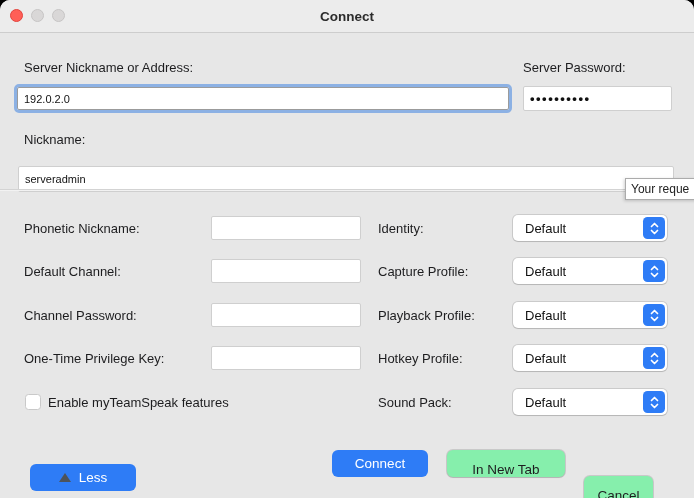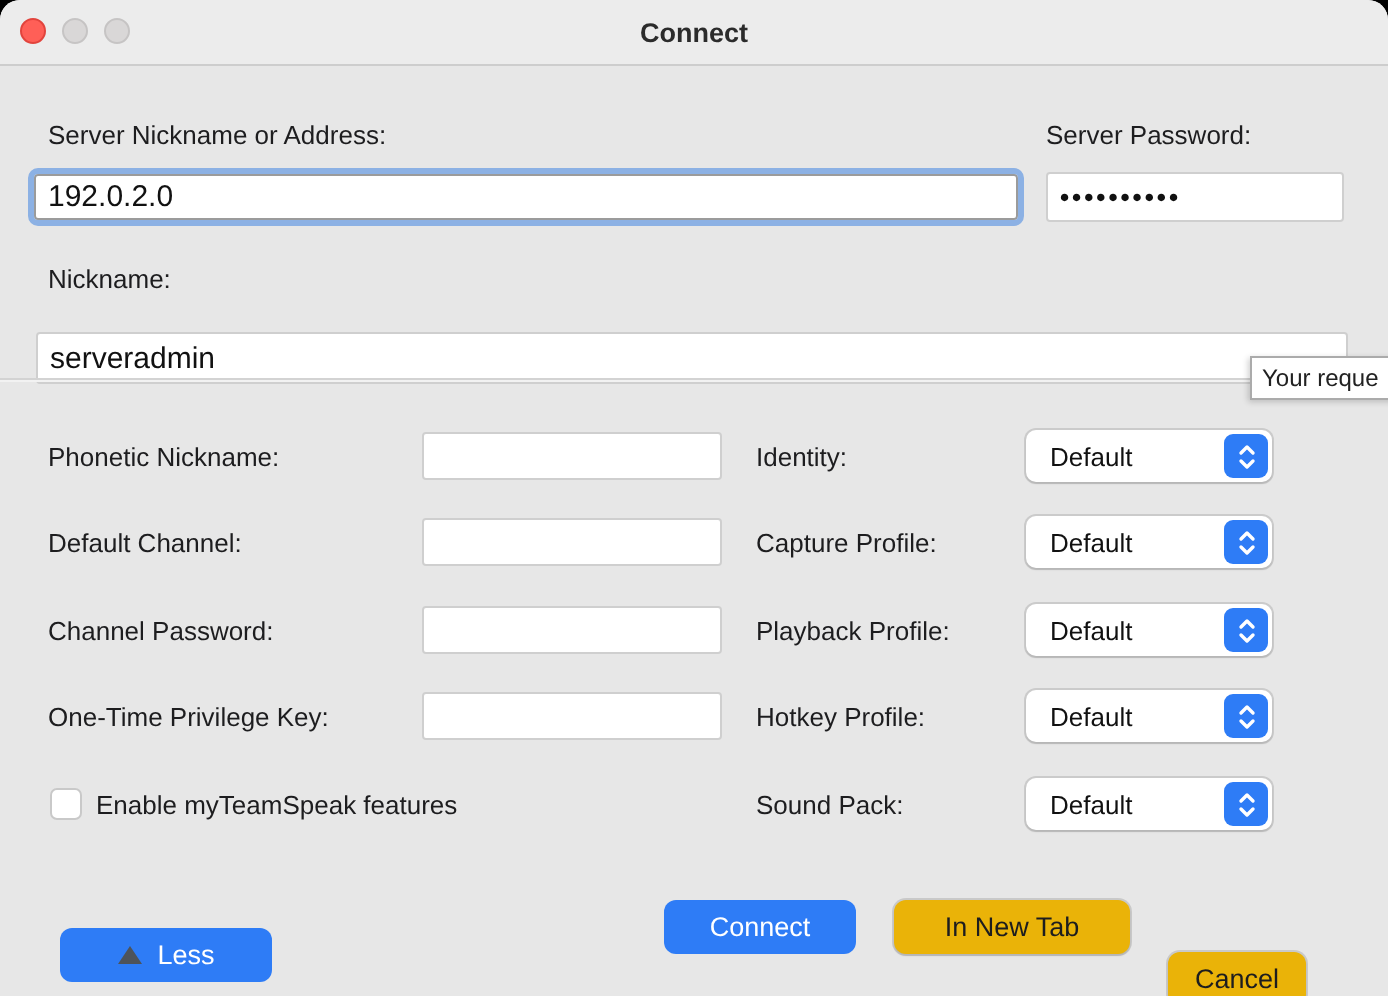--- a/index.html
+++ b/index.html
@@ -22,40 +22,40 @@
   .win-title{
     position:absolute;top:0;left:0;right:0;height:32px;
     display:flex;align-items:center;justify-content:center;
     font-weight:bold;font-size:13.5px;color:#2b2b2b;
   }
   
   .lbl{position:absolute;white-space:nowrap;color:#1d1d1f;}
   .txtfield{
     position:absolute;box-sizing:border-box;background:#fff;
     border:1px solid #cfcfcf;border-radius:2px;
-    font-family:"Liberation Sans", sans-serif;font-size:15px;color:#111;
+    font-family:"Liberation Sans", sans-serif;font-size:11px;color:#111;
     padding:0 6px;margin:0;
   }
   .txtfield.focused{
     border:1px solid #9b9b9b;
     outline:3px solid #8cb1e4;
   }
   .pwfield{letter-spacing:1.5px;font-size:13px;font-weight:bold;}
   .divider{position:absolute;left:0;width:694px;height:0;border-top:1px solid #d3d3d3;border-bottom:1px solid #f2f2f2;}
   
   .tooltip{
     position:absolute;top:178px;left:625px;height:22px;width:80px;
     background:#ffffff;border:1px solid #ababab;box-sizing:border-box;
     display:flex;align-items:center;padding-left:5px;
     font-size:12px;color:#222;white-space:nowrap;overflow:hidden;
     box-shadow:-1px 1px 3px rgba(0,0,0,0.18);
   }
   
   .popup{
-    position:absolute;width:123px;height:26px;background:#fff;border-radius:5px;
+    position:absolute;width:154px;height:26px;background:#fff;border-radius:5px;
     box-shadow:0 0 0 1px rgba(0,0,0,0.12), 0 1px 1px rgba(0,0,0,0.10);
     display:flex;align-items:center;box-sizing:border-box;padding-left:12px;
     cursor:default;
   }
   .popup .val{flex:1;color:#111;}
   .stepper{
     position:absolute;right:2px;top:2px;width:22px;height:22px;
     background:#2e7cf6;border-radius:4.5px;
     display:flex;align-items:center;justify-content:center;
   }
@@ -65,21 +65,21 @@
     border:1px solid #c9c9c9;border-radius:3.5px;box-sizing:border-box;
   }
   
   .btn{
     position:absolute;height:27px;border-radius:6px;border:none;
     font-family:"Liberation Sans", sans-serif;font-size:13.5px;
     display:flex;align-items:center;justify-content:center;
     box-sizing:border-box;cursor:default;padding:0;
   }
   .btn.blue{background:#2e7cf6;color:#fff;}
-  .btn.white{background:#eab308;color:#1d1d1f;box-shadow:0 0 0 1px rgba(0,0,0,0.13), 0 1px 1px rgba(0,0,0,0.10);}
+  .btn.white{background:#86efac;color:#1d1d1f;box-shadow:0 0 0 1px rgba(0,0,0,0.13), 0 1px 1px rgba(0,0,0,0.10);align-items:flex-end;}
   .tri-up{
     width:0;height:0;margin-right:8px;
     border-left:6px solid transparent;border-right:6px solid transparent;
     border-bottom:9px solid #4d535a;
   }
   .chev-svg{display:block;}
 </style>
 </head>
 <body>
 

